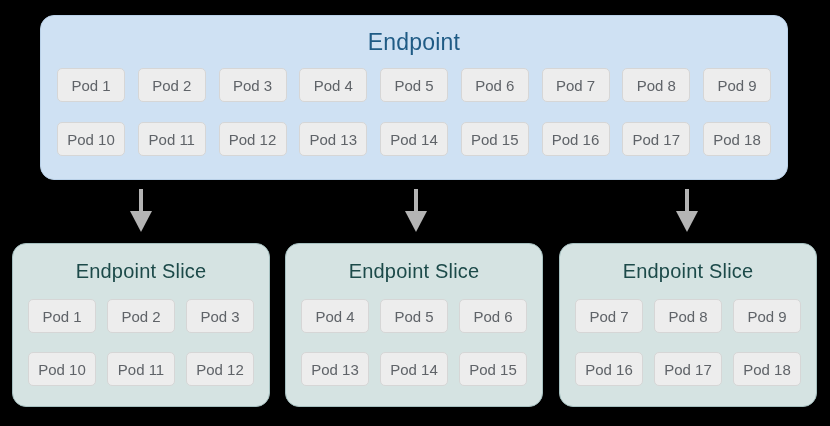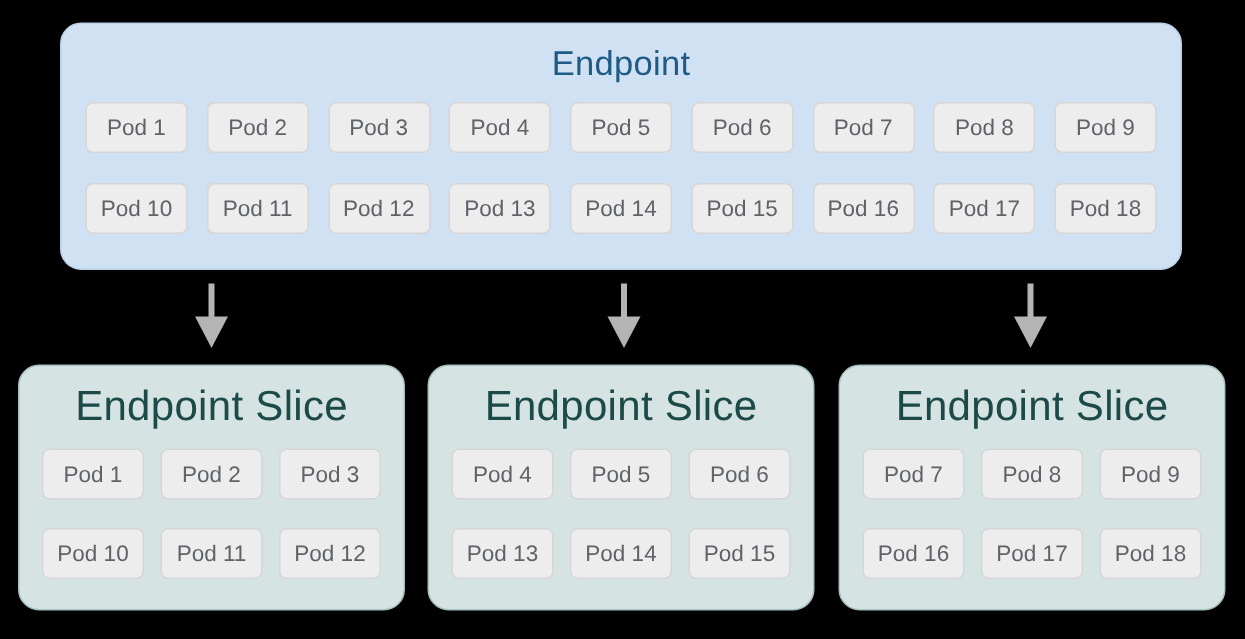--- a/index.html
+++ b/index.html
@@ -70,21 +70,21 @@
     background: #d5e3e2;
     border: 1.5px solid #a6c0c0;
     border-radius: 14px;
   }
   .slice-1 { left: 12px; }
   .slice-2 { left: 285px; }
   .slice-3 { left: 559px; }
   .slice-title {
     position: absolute; top: 13px; left: 0; right: 0;
     text-align: center;
-    font-size: 28px; line-height: 28px;
+    font-size: 20px; line-height: 28px;
     color: #1c4a49;
     letter-spacing: 0.2px;
   }
   .slice-box .pod-row { left: 15px; right: 15px; }
   .slice-box .row1 { top: 55px; }
   .slice-box .row2 { top: 108px; }
 </style>
 </head>
 <body>
 

